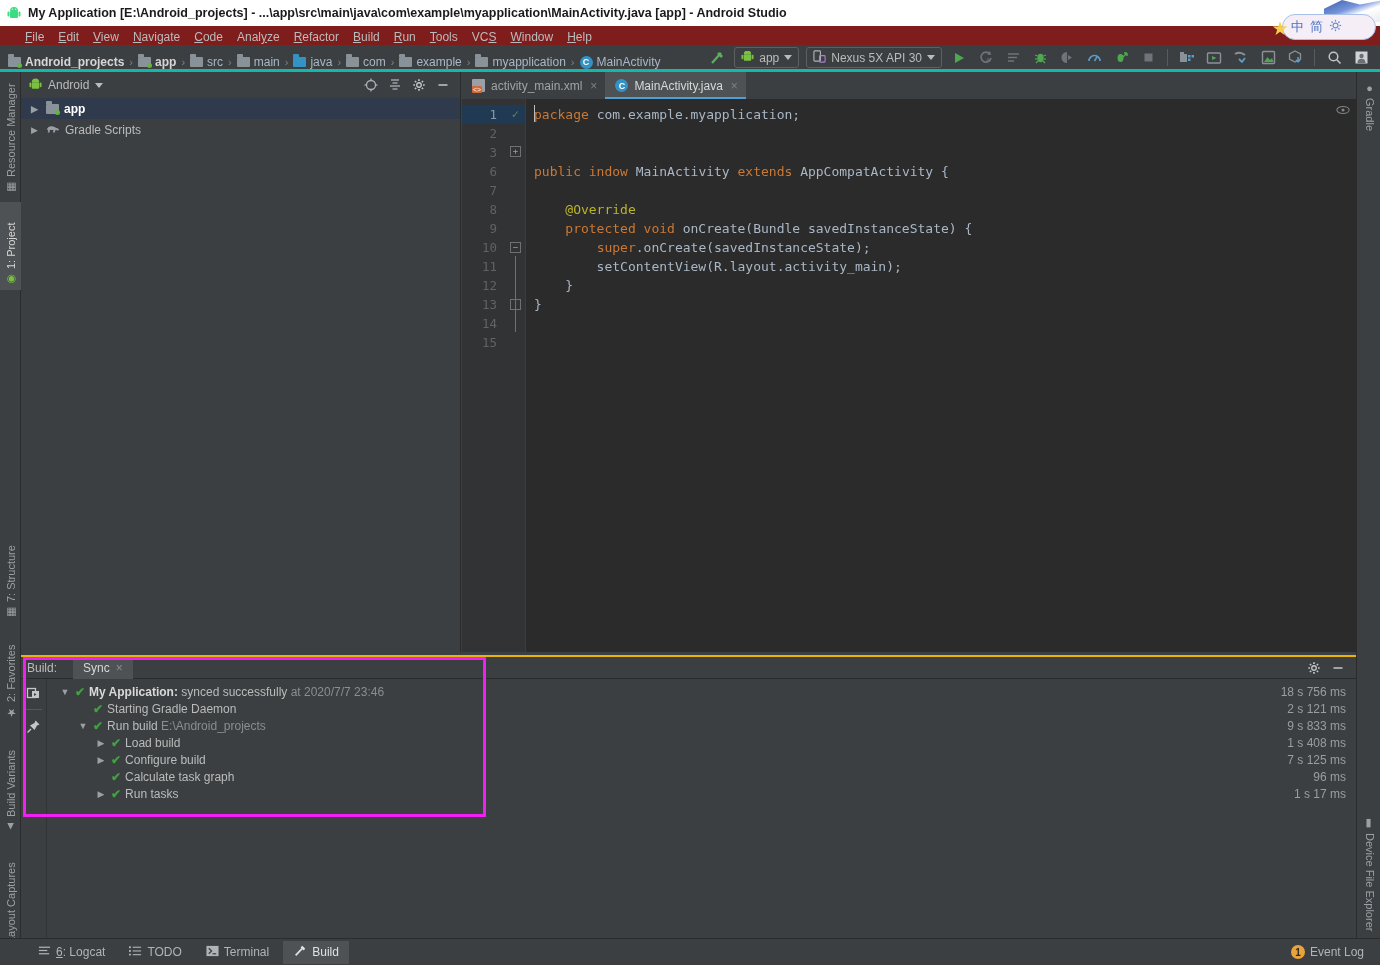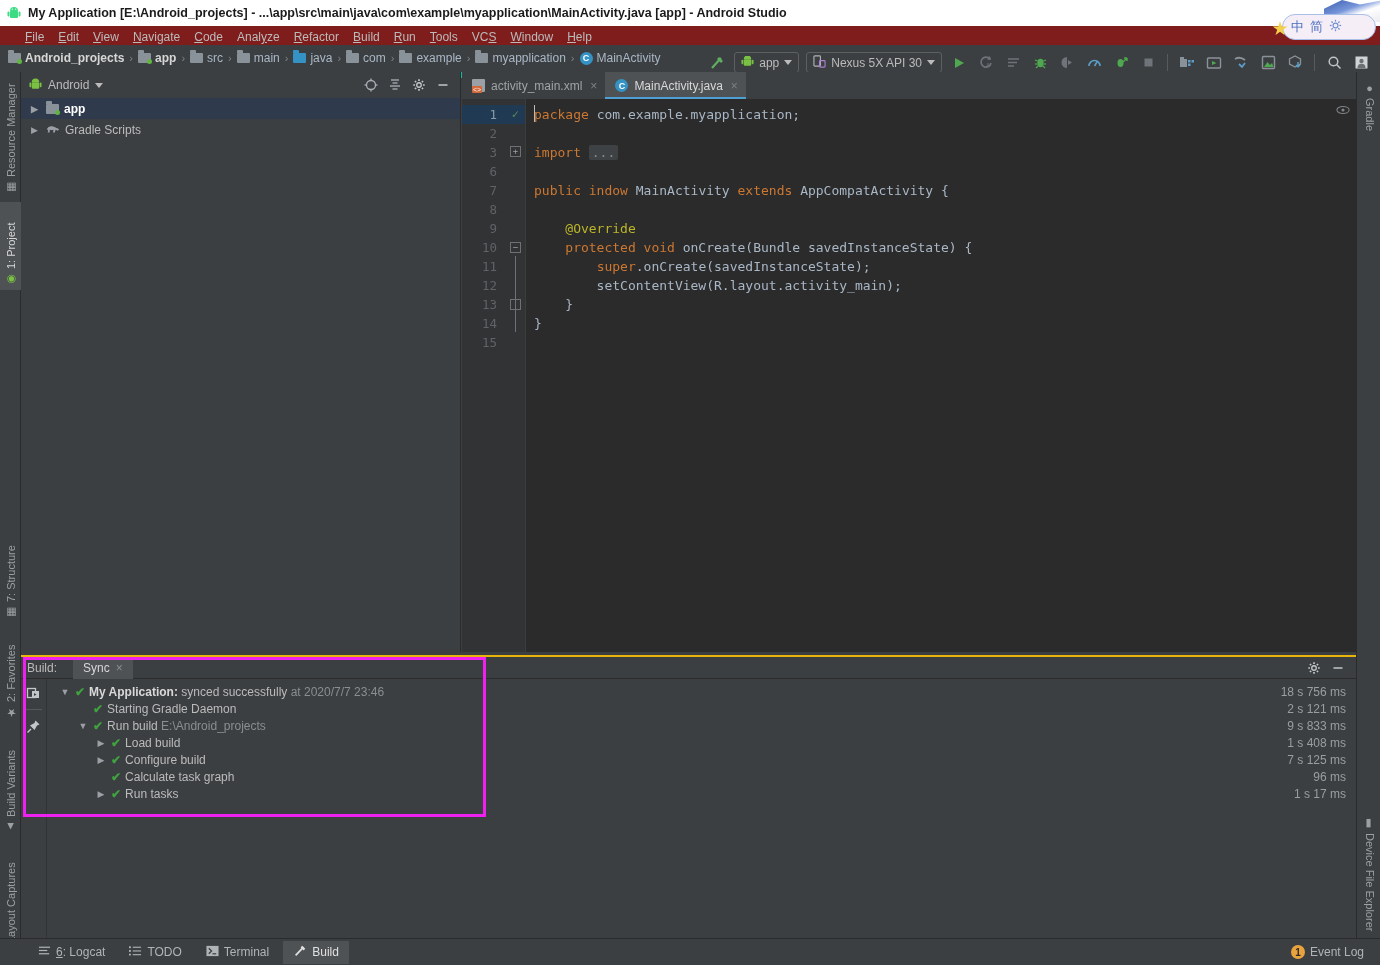--- a/index.html
+++ b/index.html
@@ -66,23 +66,22 @@
   }
   .menu-item {
     padding: 1px 7px; font-size: 12px; color: #bbbbbb; cursor: default;
     white-space: nowrap;
   }
   .menu-item u { text-decoration: underline; }
 
   
   .toolbar {
     position: absolute; top: 45px; left: 0; width: 1380px; height: 27px;
-    background: #3c3f41; display: flex; align-items: flex-start;
-    border-bottom: 6px solid #14b8a6;
-    margin-top: 6px;
+    background: #3c3f41; display: flex; align-items: flex-end;
+    border-bottom: 3px solid #14b8a6;
   }
   .crumbs { display: flex; align-items: center; padding-left: 8px; gap: 0; }
   .crumb { display: flex; align-items: center; gap: 4px; color: #a9b7c6; font-size: 12px; white-space: nowrap; }
   .crumb.bold { font-weight: bold; color: #d6d6d6; }
   .crumb-sep { color: #7d8389; margin: 0 5px; font-size: 11px; }
   .tb-right { margin-left: auto; display: flex; align-items: center; padding-right: 6px; gap: 1px; }
   .tb-ico { width: 26px; height: 23px; display: flex; align-items: center; justify-content: center; }
   .combo {
     height: 21px; border: 1px solid #5e6060; border-radius: 3px;
     display: flex; align-items: center; gap: 5px; padding: 0 6px;
@@ -647,21 +646,20 @@
         </div>
         <div class="gline">14</div>
         <div class="gline">15</div>
         <div class="fold-line" style="top:157px;height:76px;"></div>
       </div>
 
       <div class="code">
         <div class="caret-bar"></div>
         <div class="cline"><span class="kw">package </span><span class="pl">com.example.myapplication;</span></div>
         <div class="cline"></div>
-        <div class="cline"><span class="kw">import </span><span class="fold-chip">...</span></div>
         <div class="cline"></div>
         <div class="cline"><span class="kw">public </span><span class="kw">indow </span><span class="pl">MainActivity </span><span class="kw">extends </span><span class="pl">AppCompatActivity {</span></div>
         <div class="cline"></div>
         <div class="cline"><span class="an">    @Override</span></div>
         <div class="cline"><span class="kw">    protected </span><span class="kw">void </span><span class="pl">onCreate(Bundle savedInstanceState) {</span></div>
         <div class="cline"><span class="pl">        </span><span class="kw">super</span><span class="pl">.onCreate(savedInstanceState);</span></div>
         <div class="cline"><span class="pl">        setContentView(R.layout.activity_main);</span></div>
         <div class="cline"><span class="pl">    }</span></div>
         <div class="cline"><span class="pl">}</span></div>
         <div class="cline"></div>

